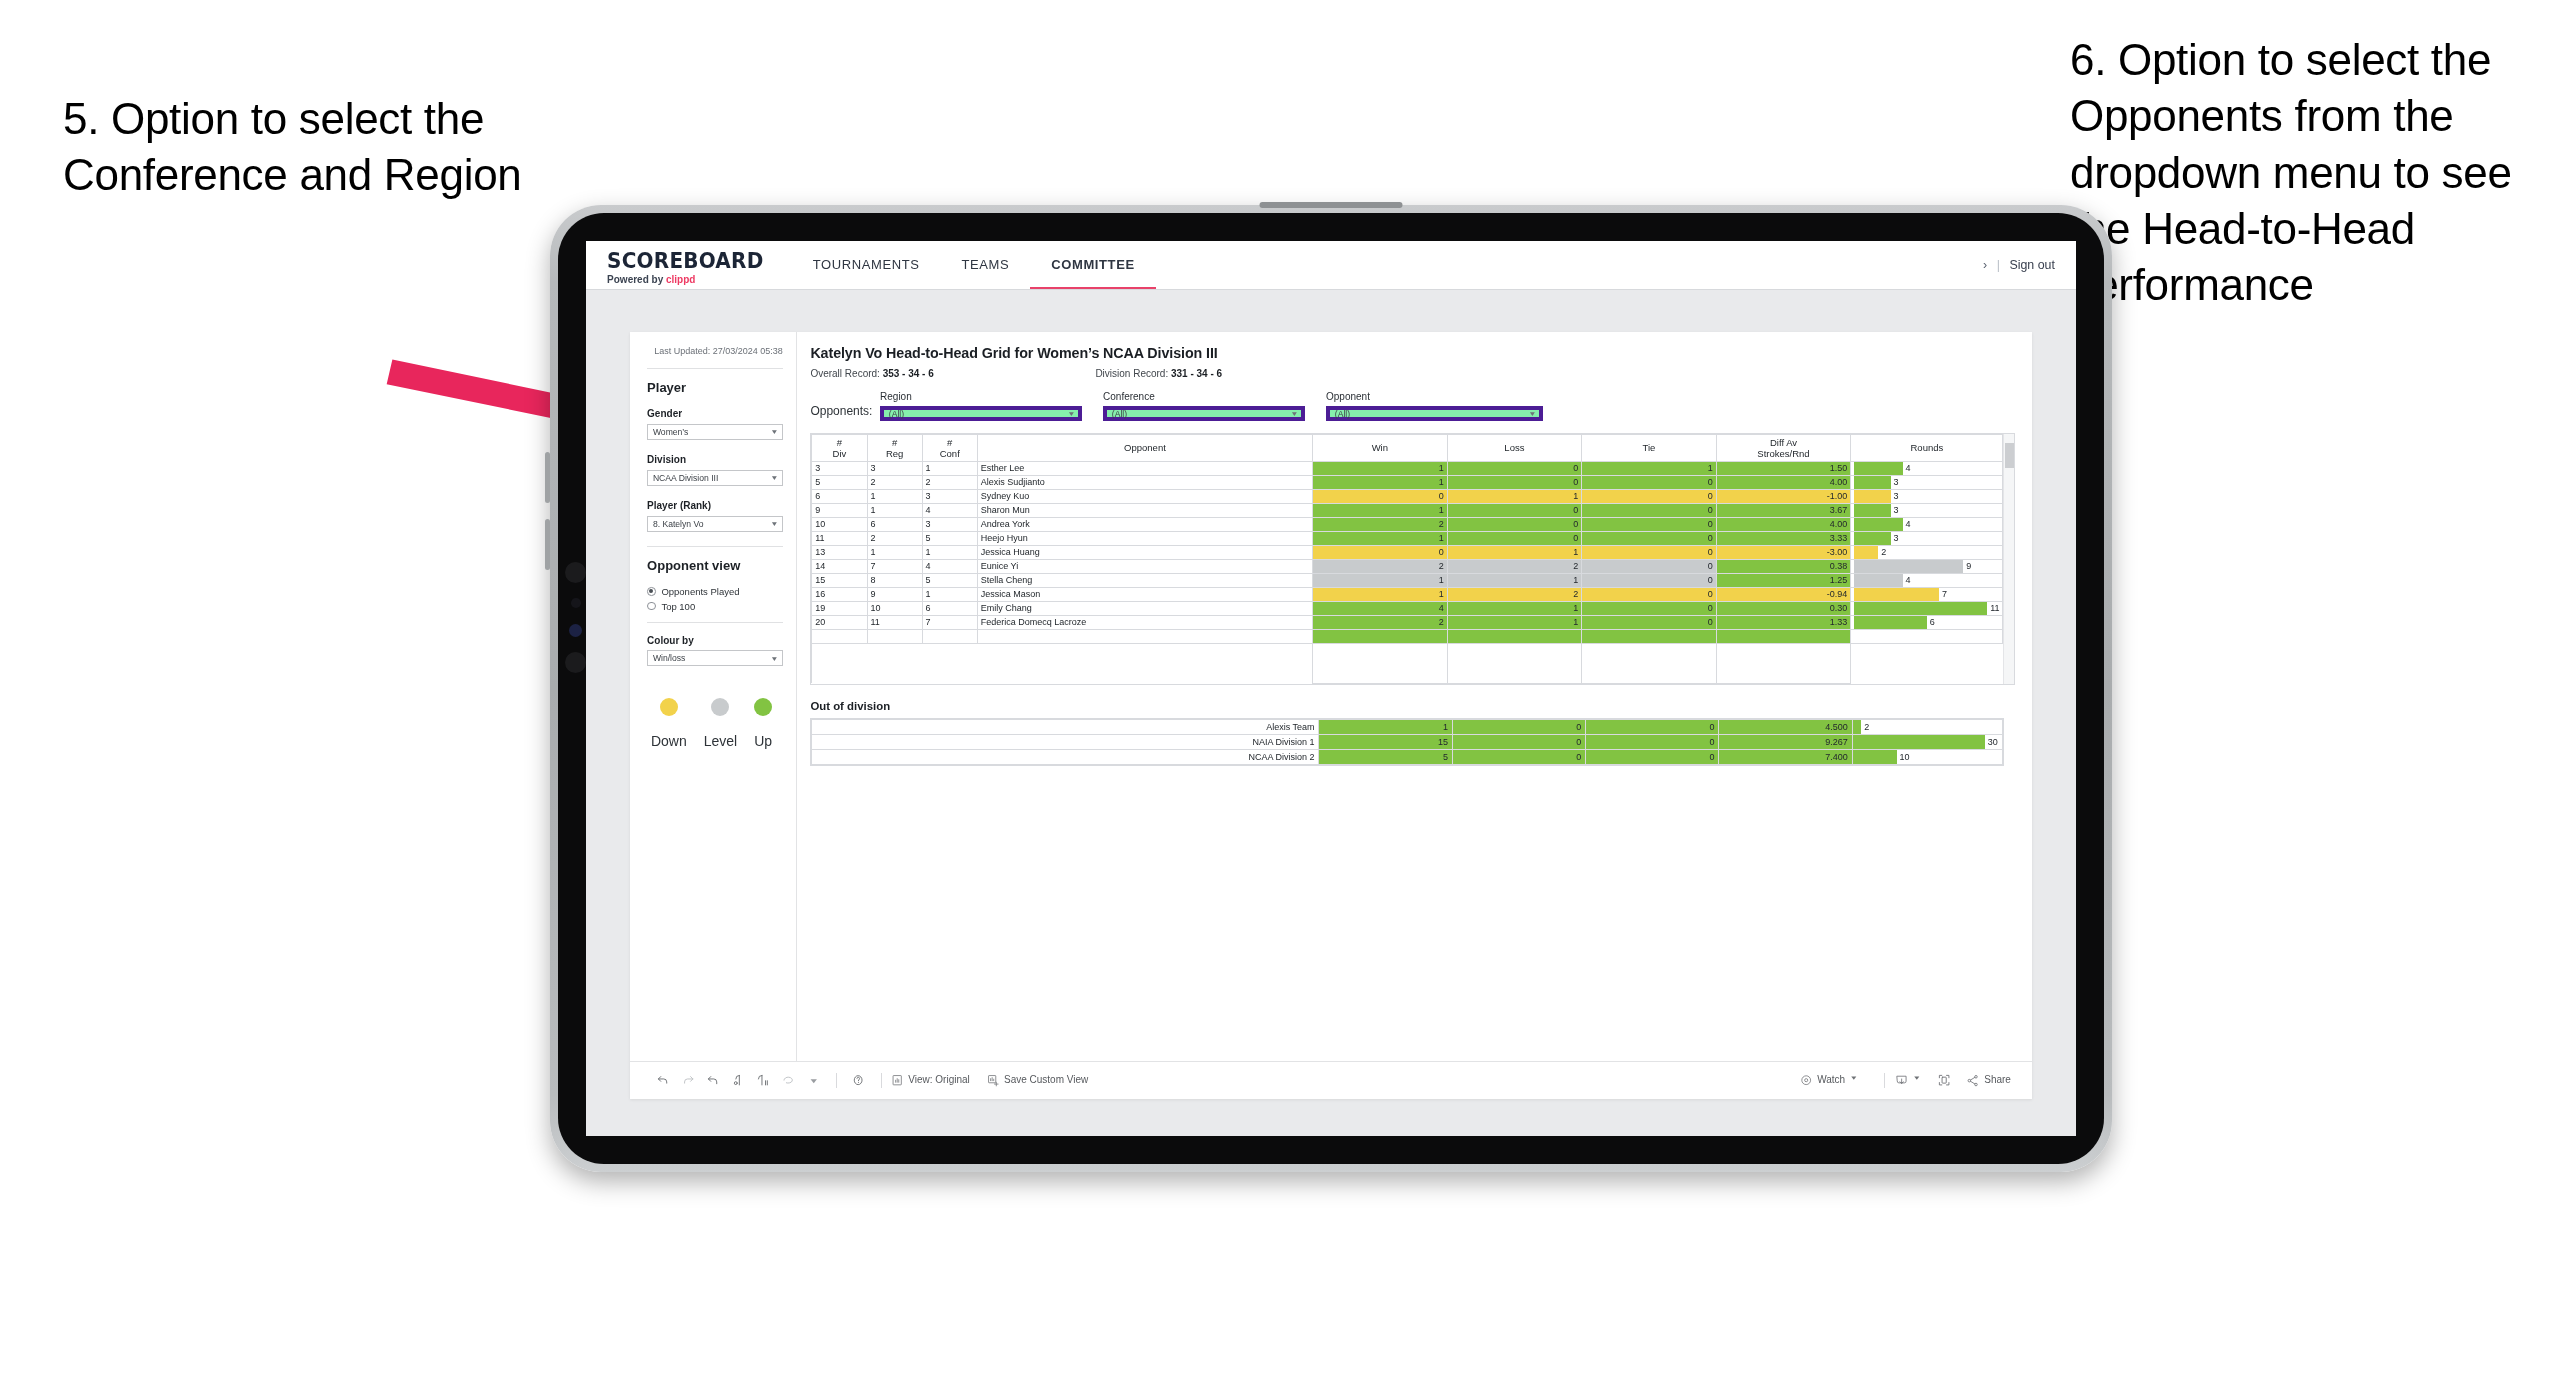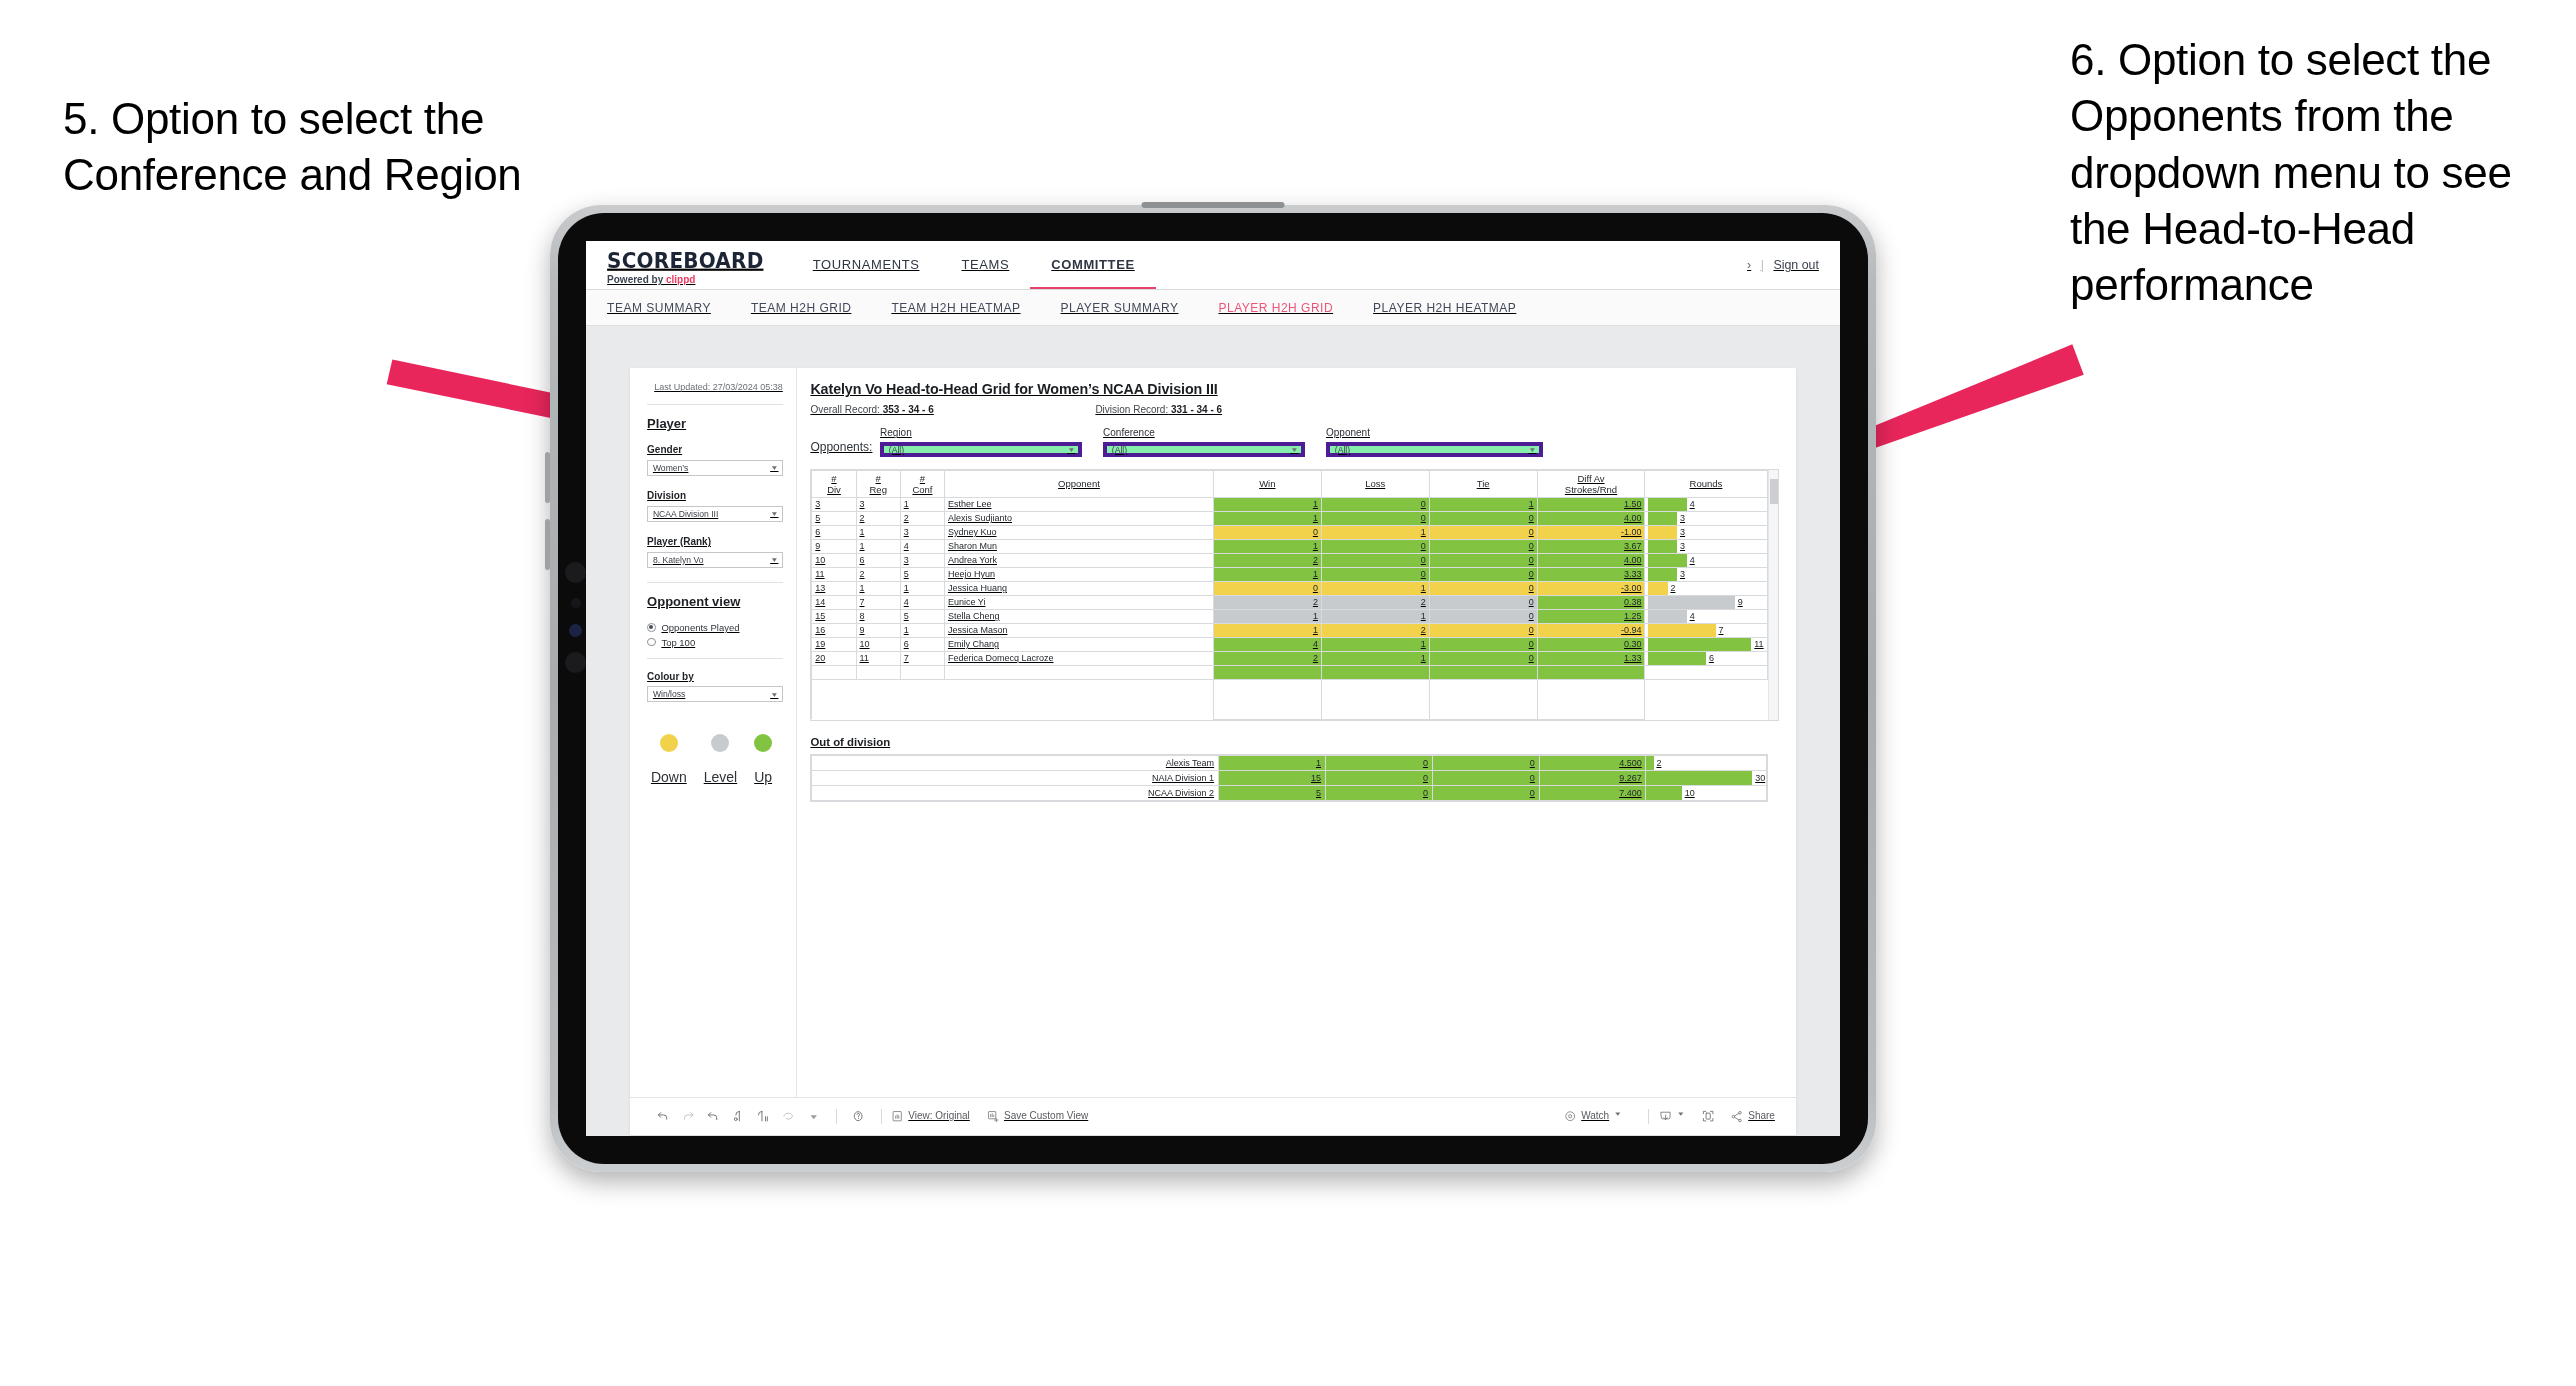--- a/index.html
+++ b/index.html
@@ -22,26 +22,25 @@
     white-space: pre-wrap;
   }
   #annot-left  { left: 63px; top: 91px;  width: 476px; }
   #annot-right { left: 2070px; top: 32px; width: 504px; }
 
   .arrow-svg { position: absolute; left:0; top:0; width:2576px; height:1386px; pointer-events:none; }
 
   
   .tablet {
     position: absolute; left: 550px; top: 205px;
-    width: 1326px; height: 967px;
+    width: 1562px; height: 967px;
     border-radius: 51px;
     background: linear-gradient(180deg,#c9cbcd 0%, #b6b9bb 8%, #a9acae 50%, #b9bcbe 92%, #cccfd1 100%);
     padding: 7.6px;
     box-shadow: 0 9.5px 25px rgba(0,0,0,.30);
-    text-decoration: underline;
   }
   .tablet-inner {
     width: 100%; height: 100%;
     background: #0b0b0c;
     border-radius: 46px;
     padding: 28.5px 28.5px;
     display:flex; align-items:center; justify-content:center;
   }
   .screen {
     width: 100%; height: 100%;
@@ -226,28 +225,20 @@
             <div class="nav-item">TEAMS</div>
             <div class="nav-item active">COMMITTEE</div>
           </div>
           <div class="topbar-right">
             <span class="chev">›</span>
             <span class="sep">|</span>
             <span class="signout">Sign out</span>
           </div>
         </div>
 
-        <div class="app-subbar">
-          <div class="sub-item">TEAM SUMMARY</div>
-          <div class="sub-item">TEAM H2H GRID</div>
-          <div class="sub-item">TEAM H2H HEATMAP</div>
-          <div class="sub-item">PLAYER SUMMARY</div>
-          <div class="sub-item active">PLAYER H2H GRID</div>
-          <div class="sub-item">PLAYER H2H HEATMAP</div>
-        </div>
 
         <div class="viz-area">
           <div class="viz-card">
             <div class="viz-body">
 
               <div class="side">
                 <div class="updated">Last Updated: 27/03/2024 05:38</div>
                 <hr>
                 <h3>Player</h3>
 

